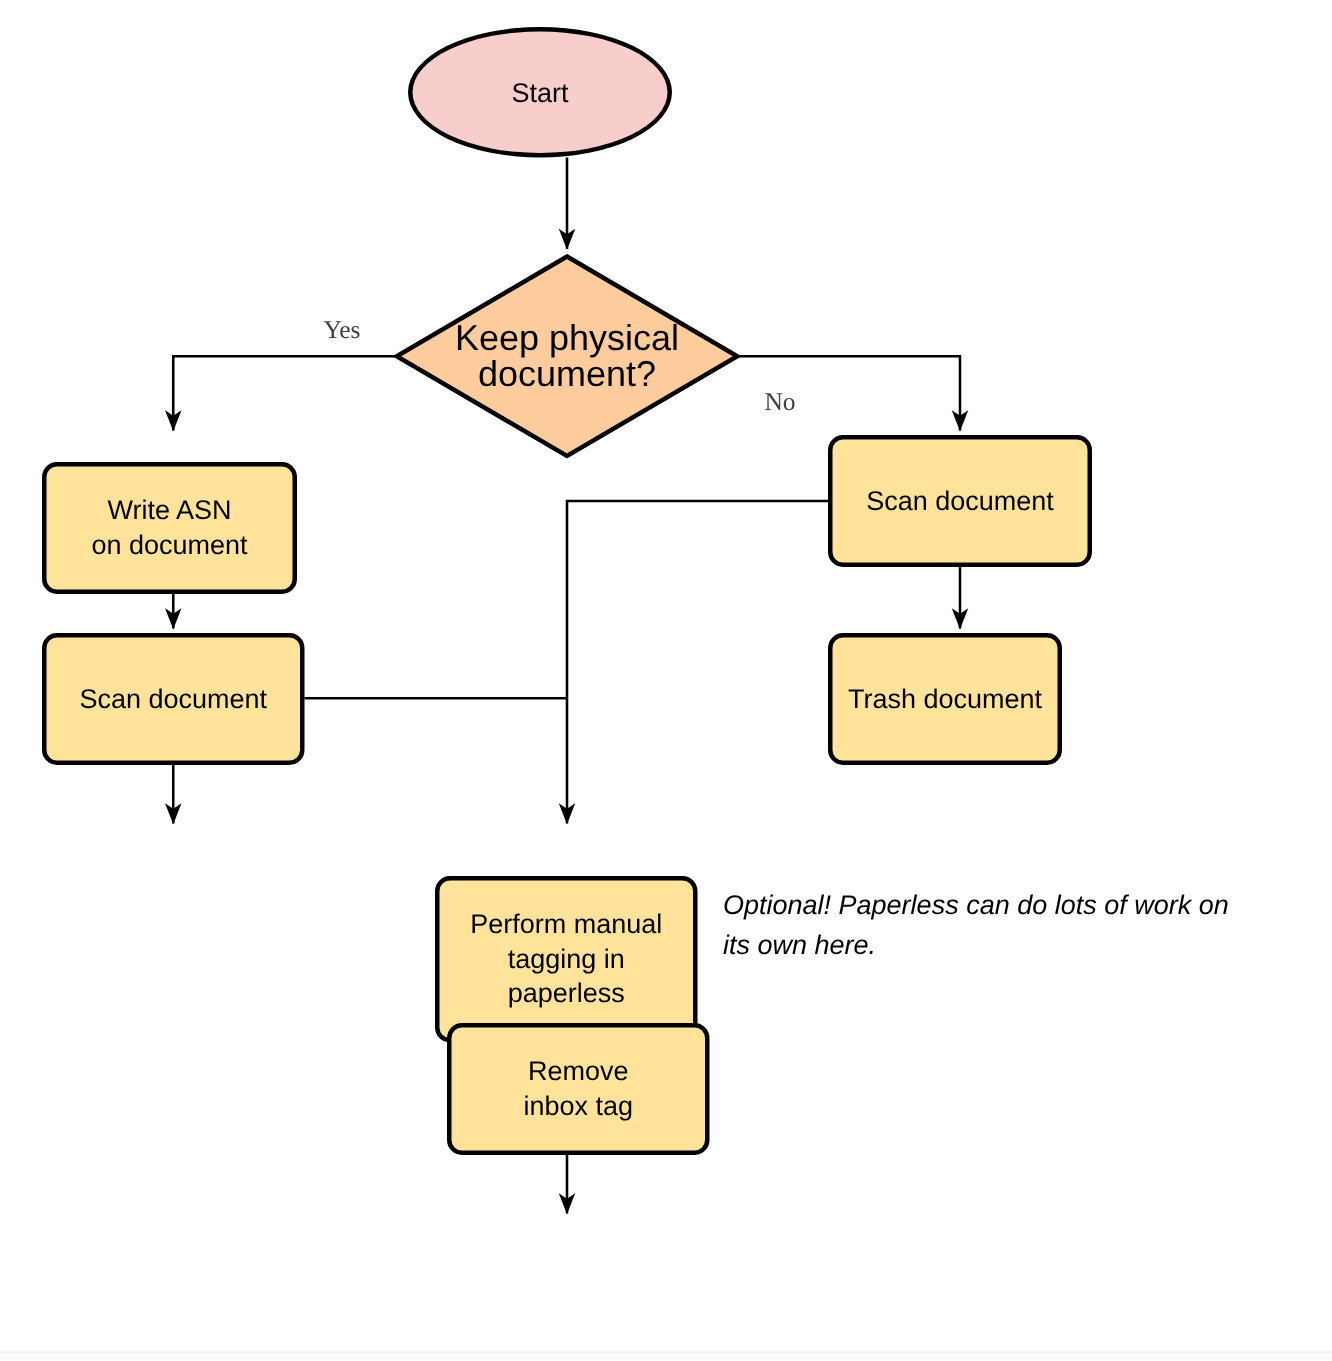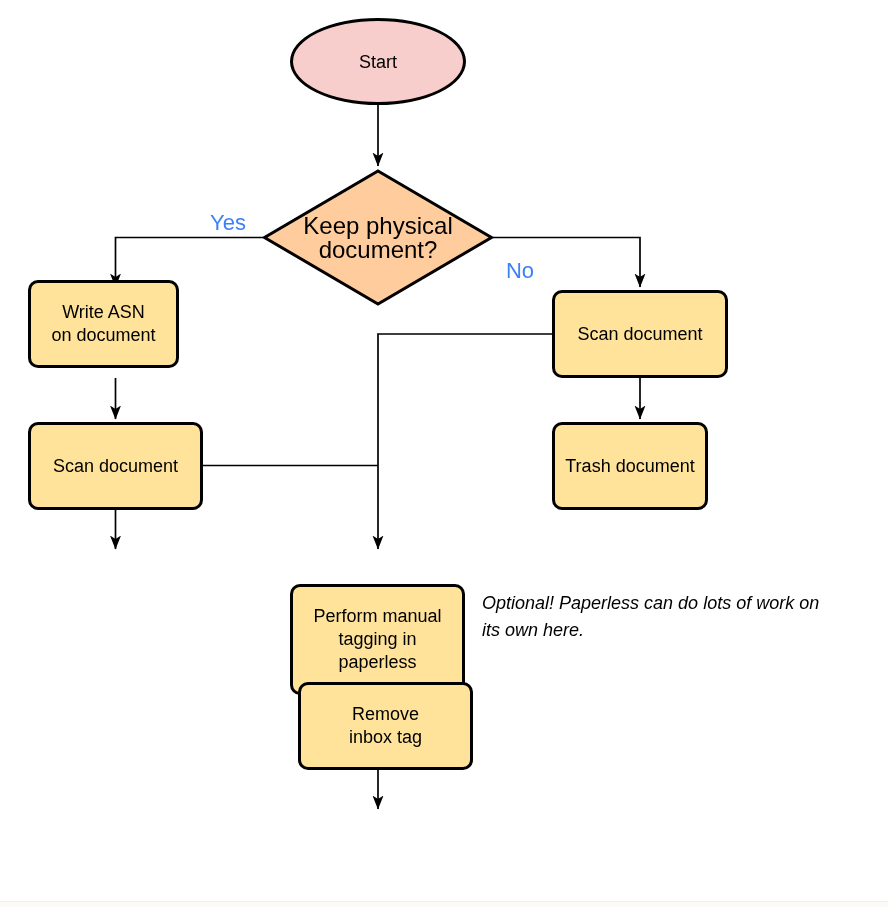--- a/index.html
+++ b/index.html
@@ -33,22 +33,22 @@
     line-height: 23px;
     color: #000000;
     white-space: pre-line;
   }
   .terminator {
     border-radius: 50%;
     background: #f8cecc;
     line-height: 22px;
   }
 
-  .n-start    { left: 290px; top: 18px;  width: 176px; height: 87px; }
-  .n-write    { left: 28px;  top: 280px; width: 151px; height: 88px; }
+  .n-start    { left: 272px; top: 18px;  width: 176px; height: 87px; }
+  .n-write    { left: 28px;  top: 308px; width: 170px; height: 88px; }
   .n-scanleft { left: 28px;  top: 422px; width: 175px; height: 88px; }
   .n-archive  { left: 28px;  top: 552px; width: 175px; height: 88px; }
   .n-scanright{ left: 552px; top: 290px; width: 176px; height: 88px; }
   .n-trash    { left: 552px; top: 422px; width: 156px; height: 88px; }
   .n-tagging  { left: 290px; top: 584px; width: 175px; height: 111px; }
   .n-remove   { left: 298px; top: 682px; width: 175px; height: 88px; }
   .n-end      { left: 290px; top: 812px; width: 176px; height: 86px; }
 
   .diamond-label {
     position: absolute;
@@ -58,23 +58,24 @@
     text-align: center;
     font-size: 24px; line-height: 24px;
     color: #000000;
     white-space: pre-line;
   }
 
   .edge-label {
     position: absolute;
     width: 54px;
     text-align: center;
-    font-size: 22px;
-    color: #3b82f6;
+    font-size: 17px;
+    color: #404040;
     background: #ffffff;
+    font-family: Liberation Serif, serif;
   }
   .lbl-yes { left: 201px; top: 210px; }
   .lbl-no  { left: 493px; top: 210px; margin-top: 48px; }
 
   .note {
     position: absolute;
     left: 482px; top: 590px;
     width: 410px;
     font-style: italic;
     font-size: 18px;

